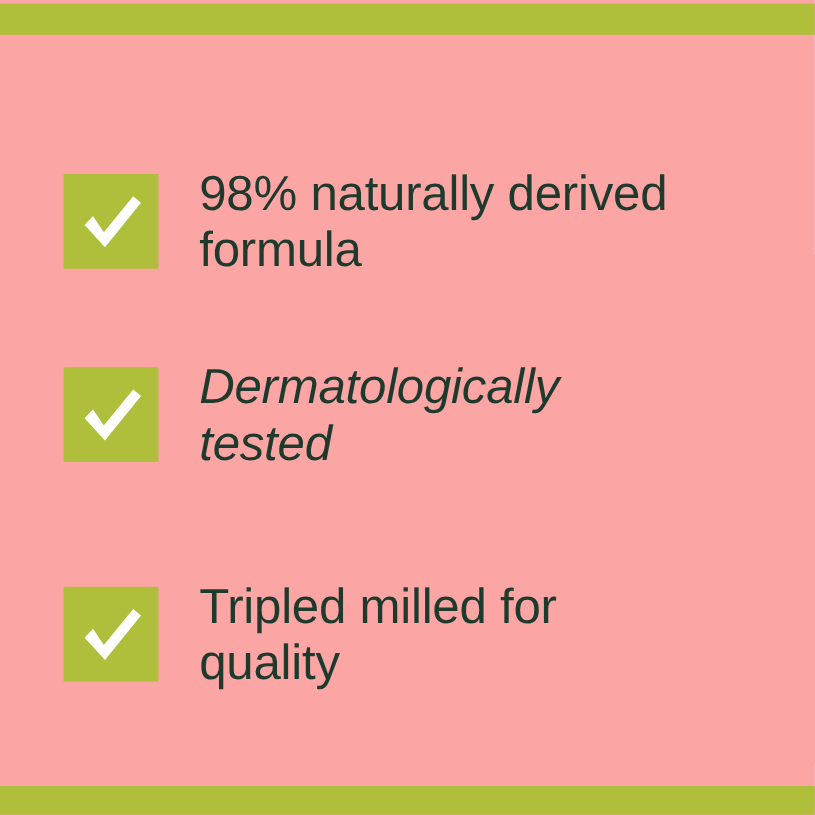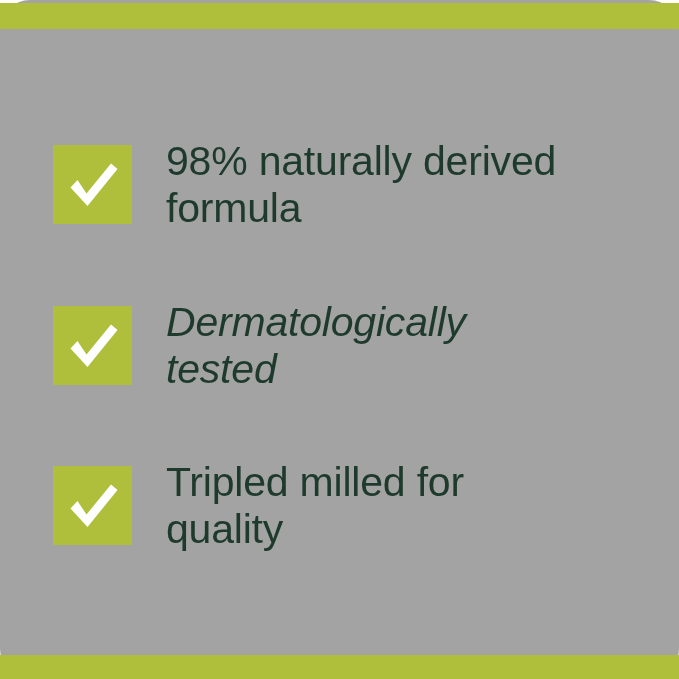--- a/index.html
+++ b/index.html
@@ -12,23 +12,22 @@
     height: 679px;
     background: #ffffff;
     font-family: "Liberation Sans", sans-serif;
     overflow: hidden;
   }
 
   .panel {
     position: relative;
     width: 679px;
     height: 679px;
-    background: #a3a3a3;
+    background: #fca5a5;
     box-sizing: border-box;
-    border-radius: 30px;
   }
 
   
   .rule {
     position: absolute;
     left: 0;
     width: 679px;
     background: #b0bf3b;
   }
   .rule-top {
@@ -49,21 +48,21 @@
   }
 
   .benefit-row {
     position: absolute;
     left: 53px;
     display: flex;
     align-items: flex-start;
   }
   .benefit-row:nth-of-type(1) { top: 145px; }
   .benefit-row:nth-of-type(2) { top: 306px; font-style: italic; }
-  .benefit-row:nth-of-type(3) { top: 466px; }
+  .benefit-row:nth-of-type(3) { top: 489px; }
 
   .check-box {
     flex: 0 0 auto;
     width: 79px;
     height: 79px;
     background: #b0bf3b;
     position: relative;
   }
 
   .check-box svg {

